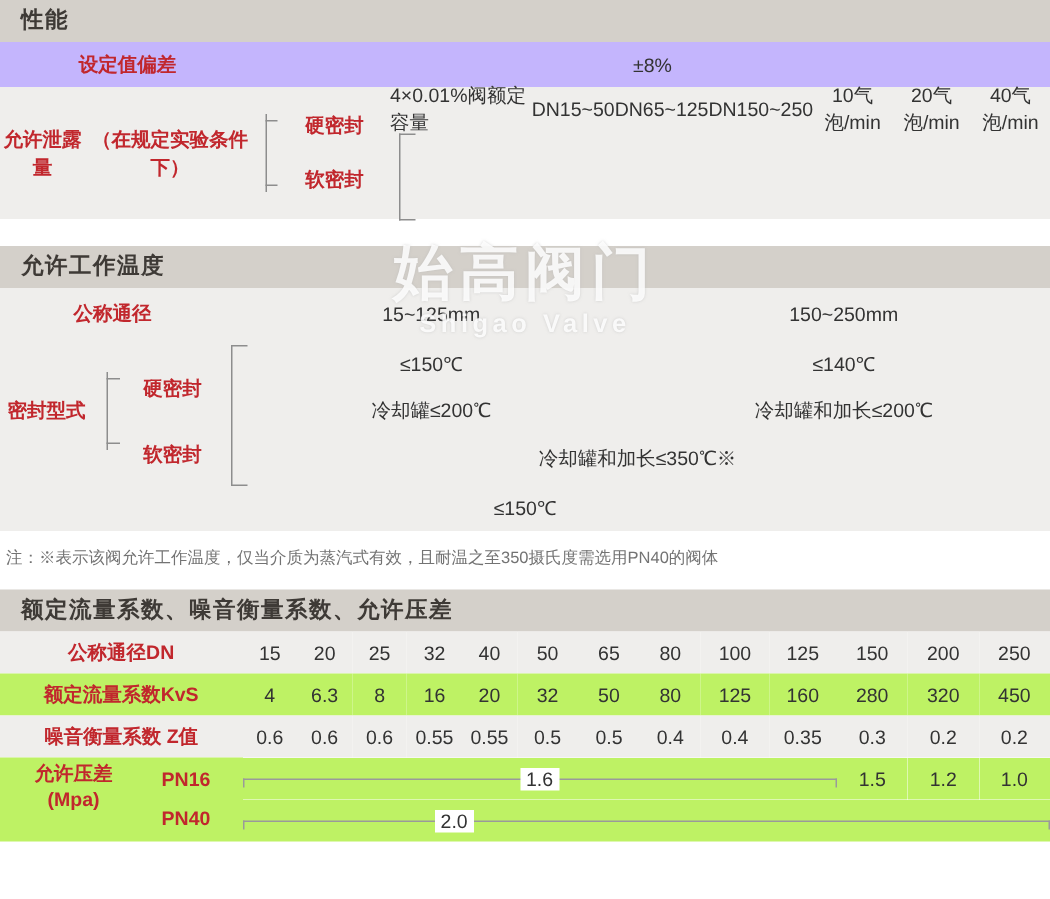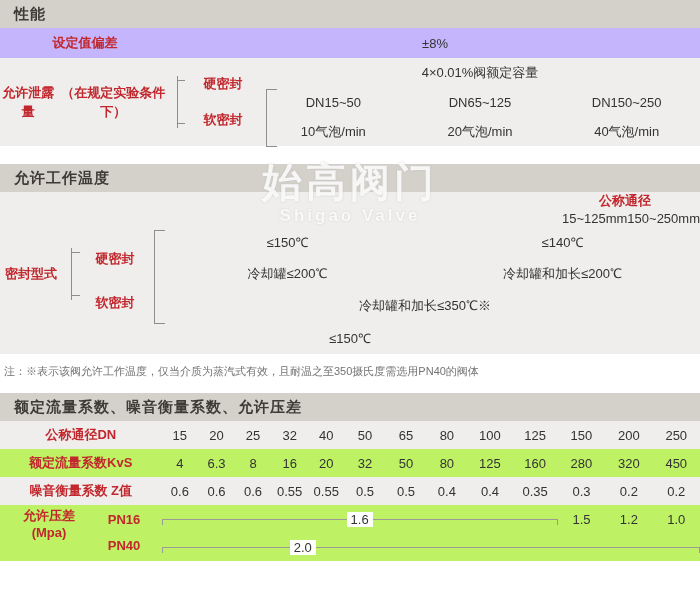--- a/index.html
+++ b/index.html
@@ -138,21 +138,21 @@
     color: #c1272d;
     font-weight: bold;
     font-size: 13px;
     text-align: center;
     padding: 8px 0;
     box-sizing: border-box;
   }
   .leak-right {
     flex: 1;
     display: flex;
-    flex-direction: column;
+    flex-direction: row;
     position: relative;
   }
   .leak-top {
     height: 30px;
     display: flex;
     align-items: center;
     justify-content: center;
     font-size: 13px;
   }
   .leak-mid, .leak-bot {
@@ -173,22 +173,21 @@
     height: 56px;
     border-left: 1px solid #8d8d8d;
     border-top: 1px solid #8d8d8d;
     border-bottom: 1px solid #8d8d8d;
   }
 
   
   .temp-wrap { position: relative; }
   .temp-row {
     display: flex;
-    align-items: flex-end;
-    flex-direction: column;
+    align-items: center;
   }
   .t-label {
     width: 150px;
     display: flex;
     align-items: center;
     justify-content: center;
     color: #c1272d;
     font-weight: bold;
     font-size: 13px;
   }

